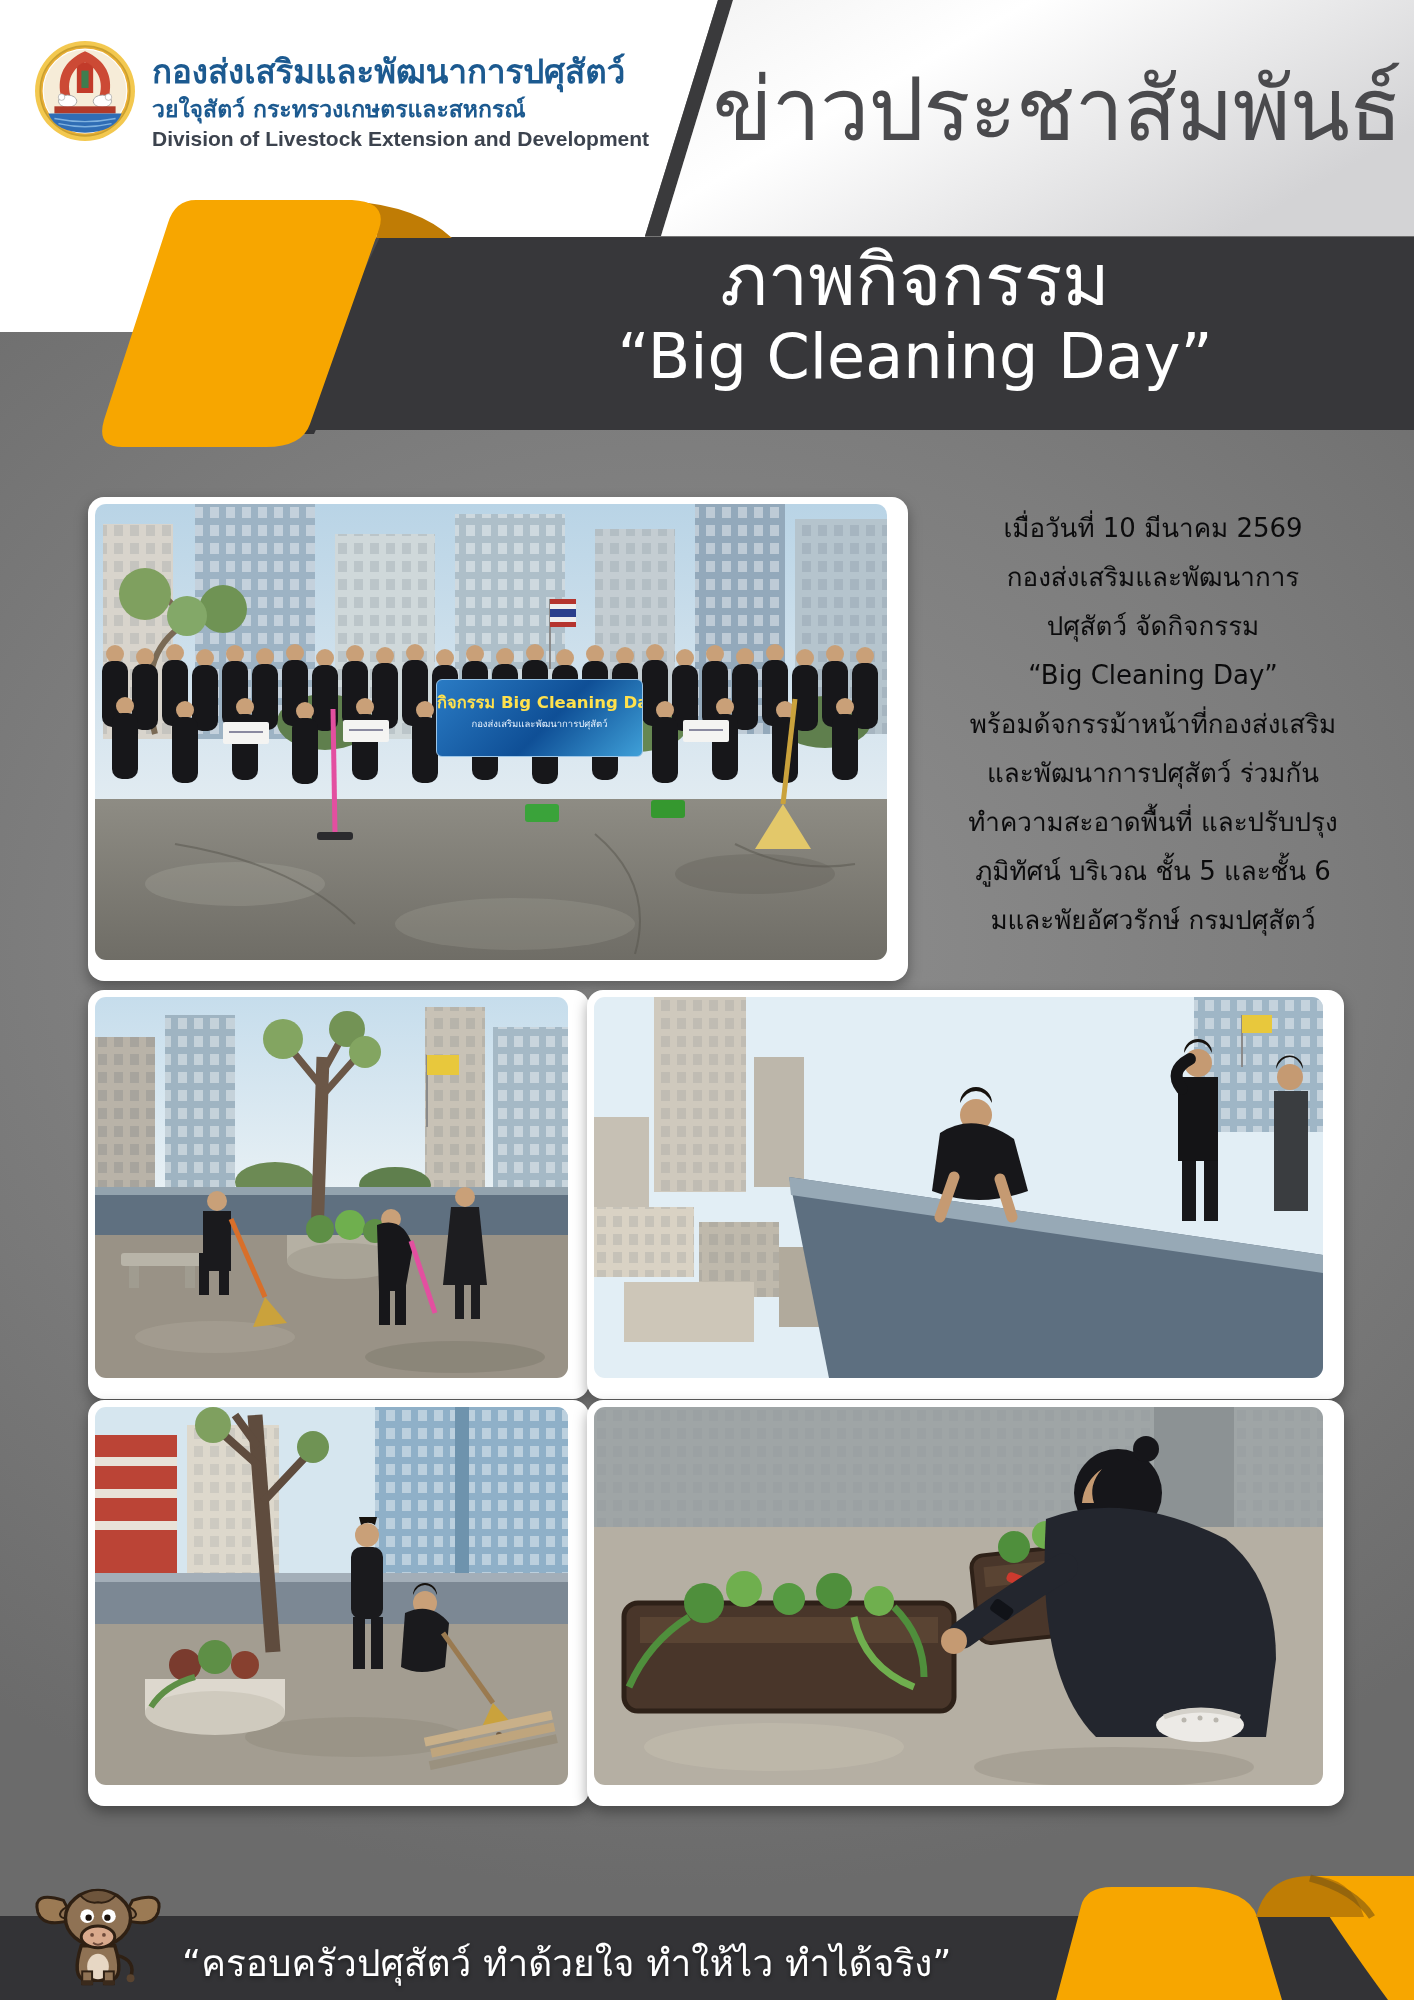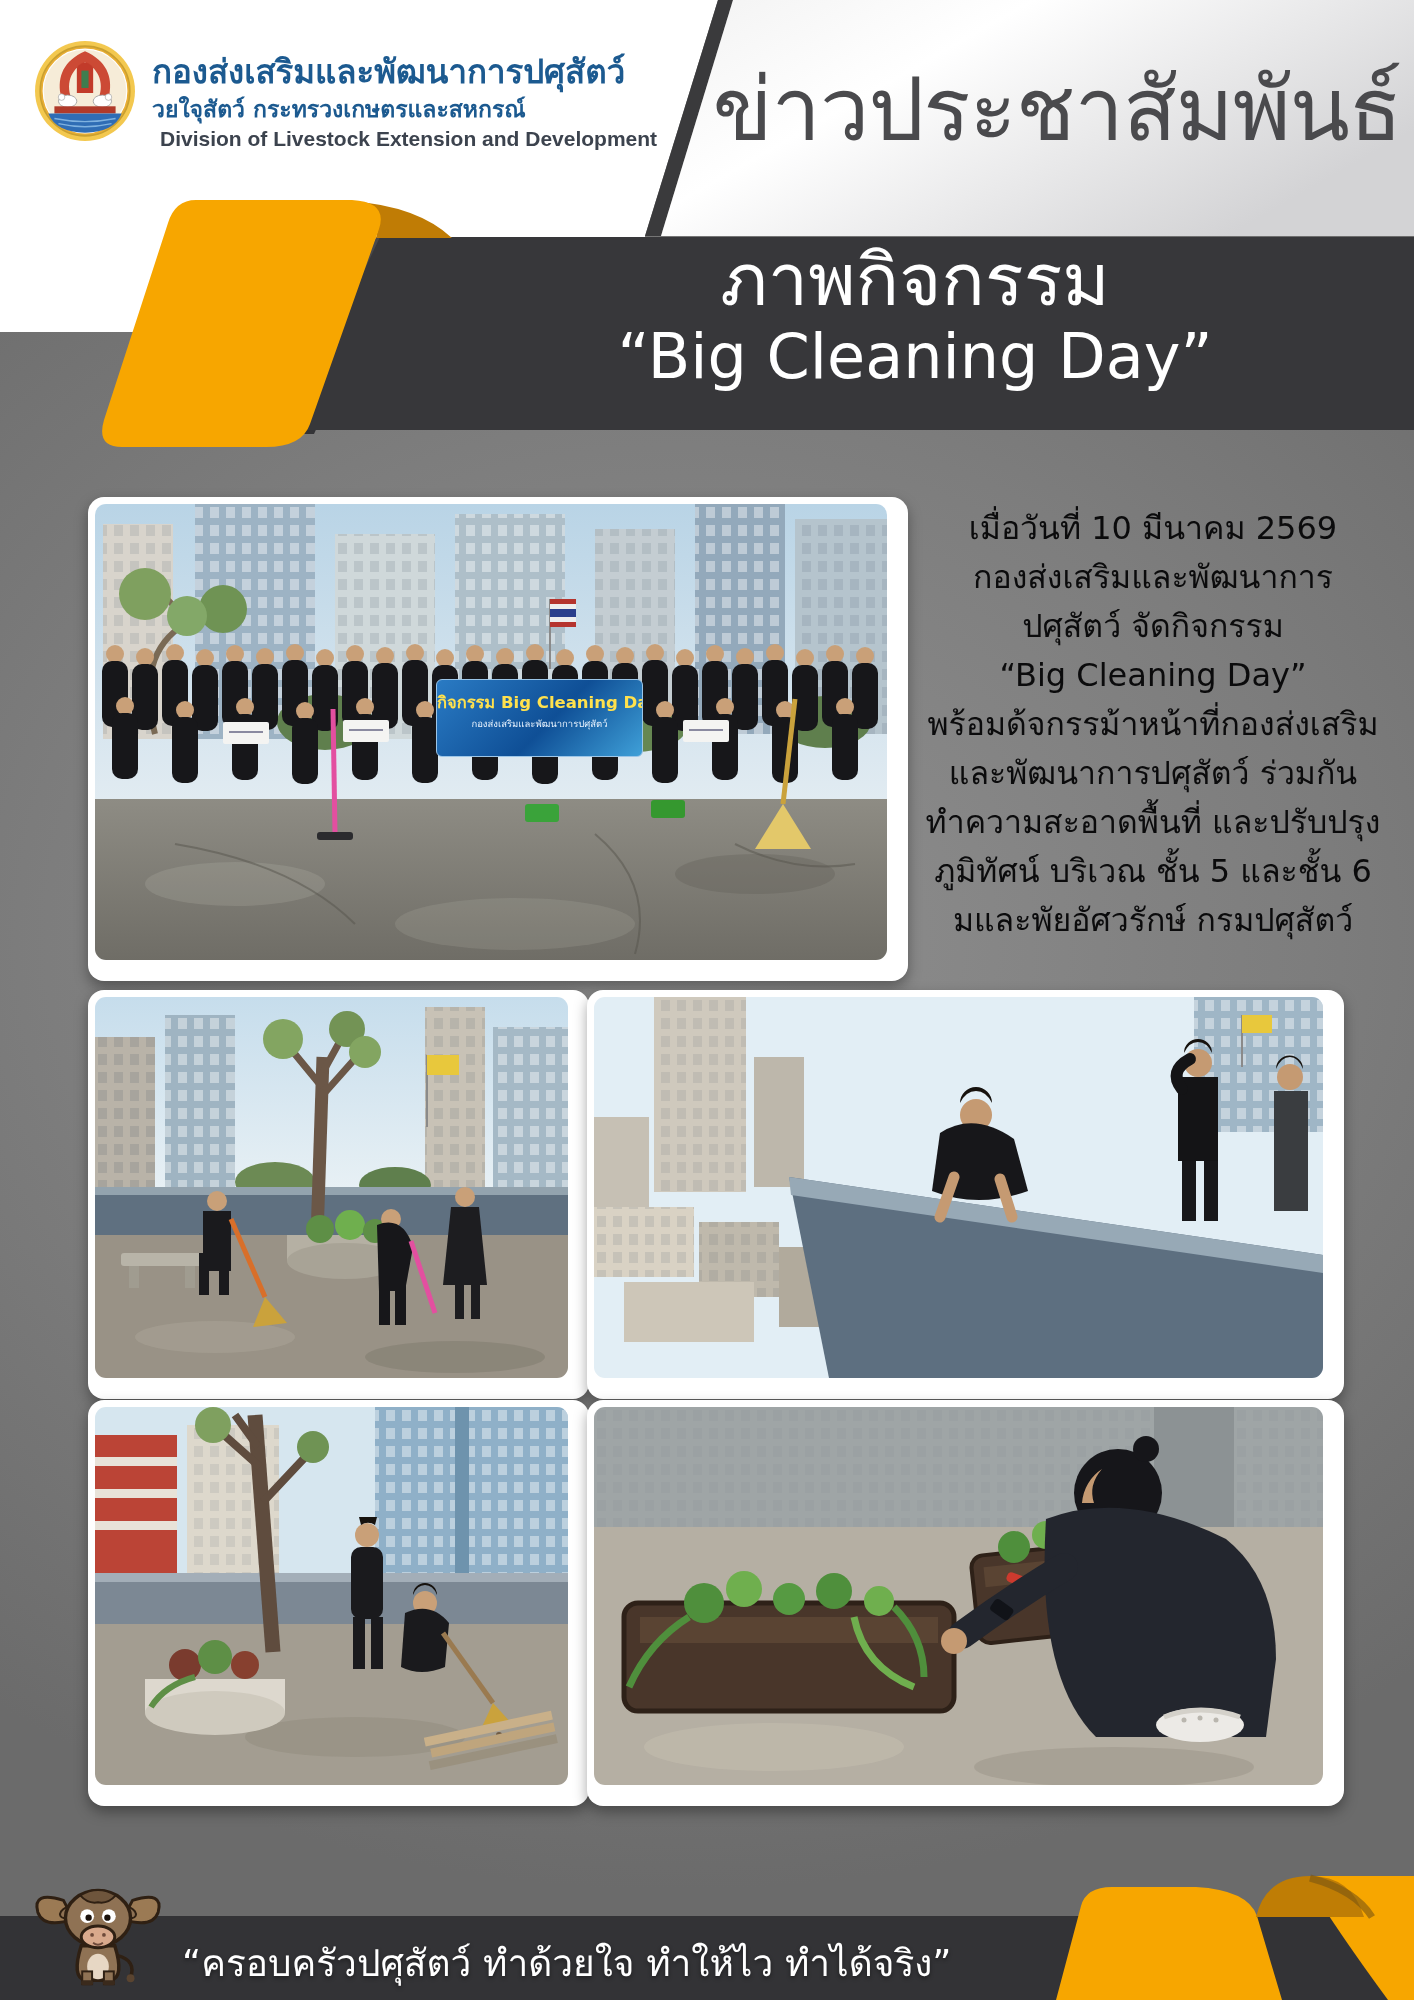--- a/index.html
+++ b/index.html
@@ -7,34 +7,34 @@
     width:1414px;height:2000px;position:relative;overflow:hidden;
     font-family:"DejaVu Sans",sans-serif;
     background:radial-gradient(ellipse 1150px 950px at 48% 47%, #8f8f8f 0%, #7d7d7d 55%, #6b6b6b 100%);
   }
   .abs{position:absolute;}
   svg{display:block;}
   
   .org{left:152px;top:50px;}
   .org-l1{font-size:33px;font-weight:700;color:#1c5a90;line-height:44px;}
   .org-l2{font-size:23px;font-weight:700;color:#1c5a90;line-height:31px;}
-  .org-l3{font-size:21px;font-weight:700;color:#3c434e;line-height:28px;font-family:"Liberation Sans",sans-serif;margin-left:8px;}
+  .org-l3{font-size:21px;font-weight:700;color:#3c434e;line-height:28px;font-family:"Liberation Sans",sans-serif;}
   .news-title{
     left:700px;top:30px;width:714px;text-align:center;
     font-size:88px;font-weight:500;color:#4a4a4d;line-height:160px;
     letter-spacing:-1px;white-space:nowrap;
   }
   
   .banner-l1{left:430px;top:244px;width:970px;text-align:center;color:#fff;
     font-size:72px;font-weight:500;line-height:72px;}
   .banner-l2{left:430px;top:318px;width:970px;text-align:center;color:#fff;
     font-size:62px;font-weight:500;line-height:78px;}
   
   .article{left:895px;top:504px;width:516px;text-align:center;color:#0b0b0c;
-    font-size:32px;font-weight:500;line-height:49px;}
+    font-size:26px;font-weight:500;line-height:49px;}
   
   .ph{position:absolute;background:#fff;border-radius:16px;padding:7px;
       box-shadow:0 6px 14px rgba(0,0,0,.35);}
   .ph svg{border-radius:11px;}
   .p1banner{position:absolute;left:348px;top:182px;width:205px;height:76px;border-radius:6px;
     background:linear-gradient(135deg,#2a7bc4 0%,#0f4f96 55%,#3fa0d8 100%);
     border:1px solid #9cc6e8;text-align:center;overflow:hidden;}
   .p1banner .t1{color:#ffe14d;font-size:16.5px;font-weight:700;margin-top:12px;line-height:22px;white-space:nowrap;}
   .p1banner .t2{color:#eaf4ff;font-size:9.5px;margin-top:4px;line-height:12px;white-space:nowrap;}
   

